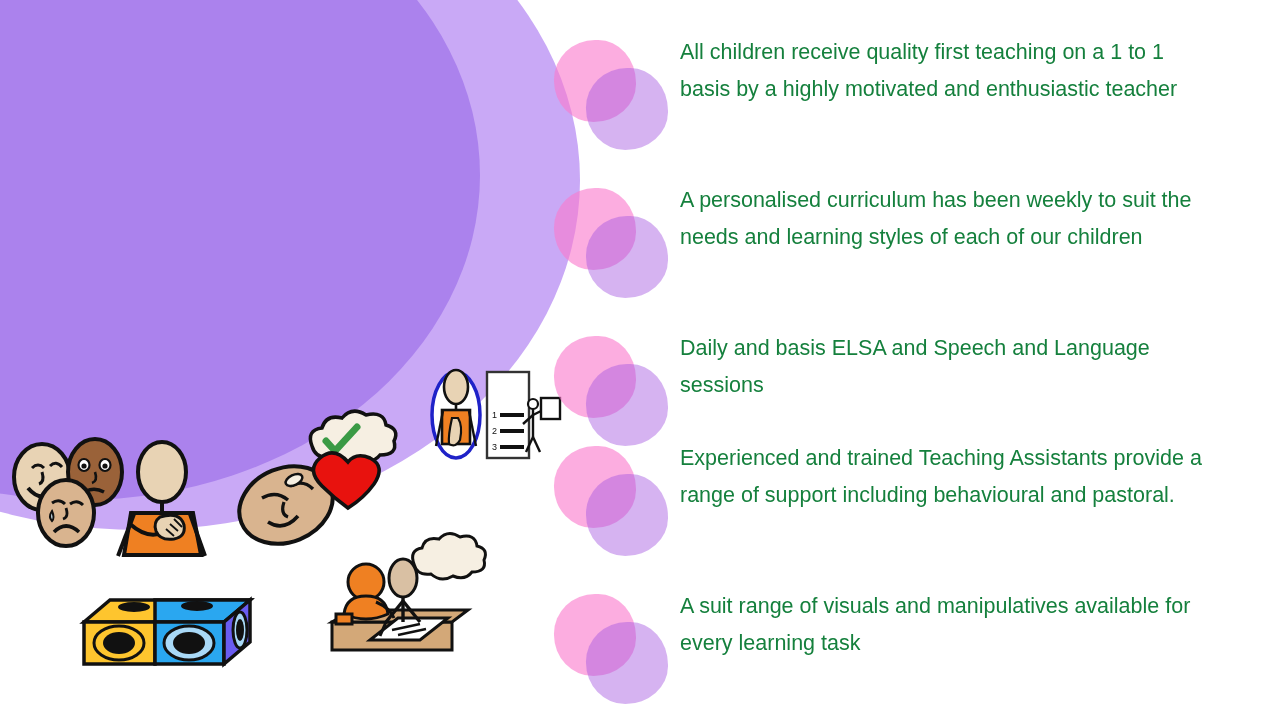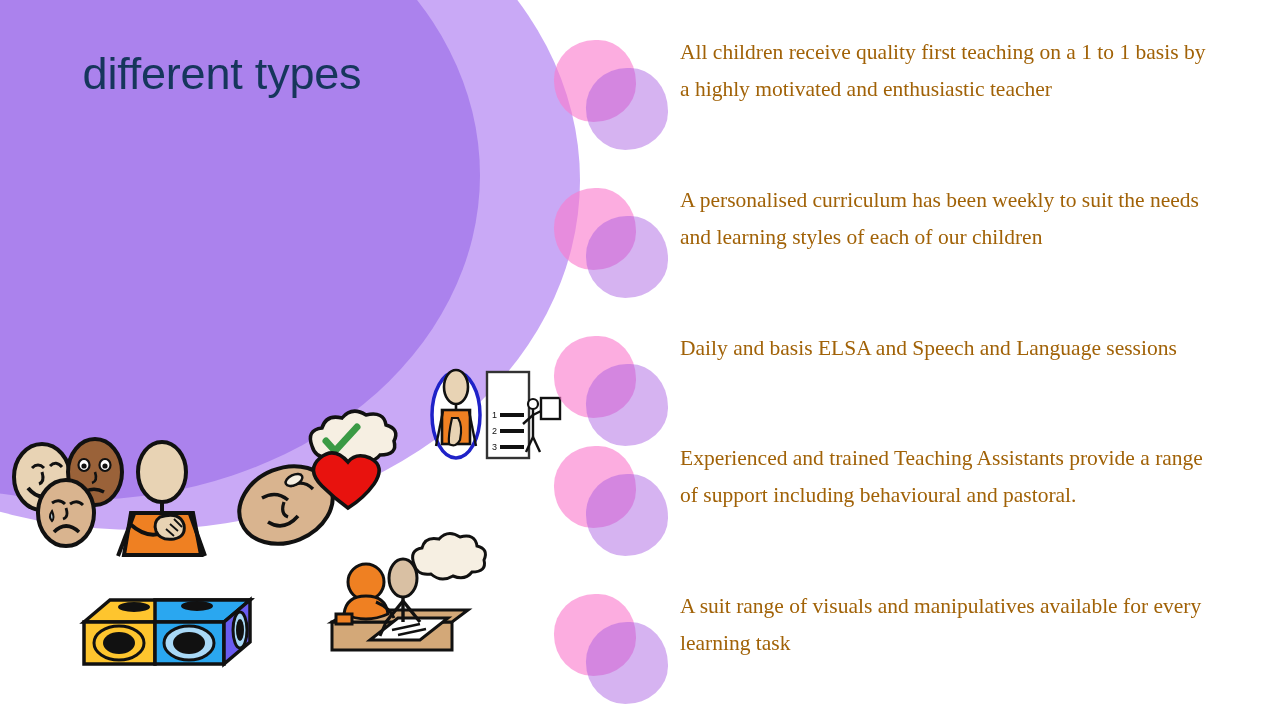--- a/index.html
+++ b/index.html
@@ -58,40 +58,38 @@
     background:rgba(250,122,205,0.62);
   }
   .blob-purple{
     left:38px;top:34px;width:82px;height:82px;
     background:rgba(165,90,225,0.46);
   }
   .bullet-text{
     position:absolute;
     left:140px;top:0;
     width:540px;
-    color:#a16207;
+    color:#15803d;
     font-size:21.5px;
     line-height:1.72;
     font-weight:400;
-    font-family:Liberation Serif, serif;
   }
 
   
   .clipart{position:absolute;left:0;top:0;width:640px;height:720px;pointer-events:none;}
 </style>
 </head>
 <body>
 
 <div class="slide">
 
   <div class="ellipse-outer"></div>
   <div class="ellipse-inner"></div>
 
   <div class="title-block">
-    <div>different types</div>
   </div>
 
   <svg class="clipart" viewBox="0 0 640 720">
 
     <g>
 
       <ellipse cx="42" cy="477" rx="28" ry="33" fill="#e8d3b4" stroke="#111" stroke-width="4"></ellipse>
       <path d="M32 468 q6 -6 12 0" fill="none" stroke="#111" stroke-width="3"></path>
       <path d="M50 466 q6 -6 12 1" fill="none" stroke="#111" stroke-width="3"></path>
       <path d="M42 472 q3 10 -3 12" fill="none" stroke="#111" stroke-width="3"></path>

